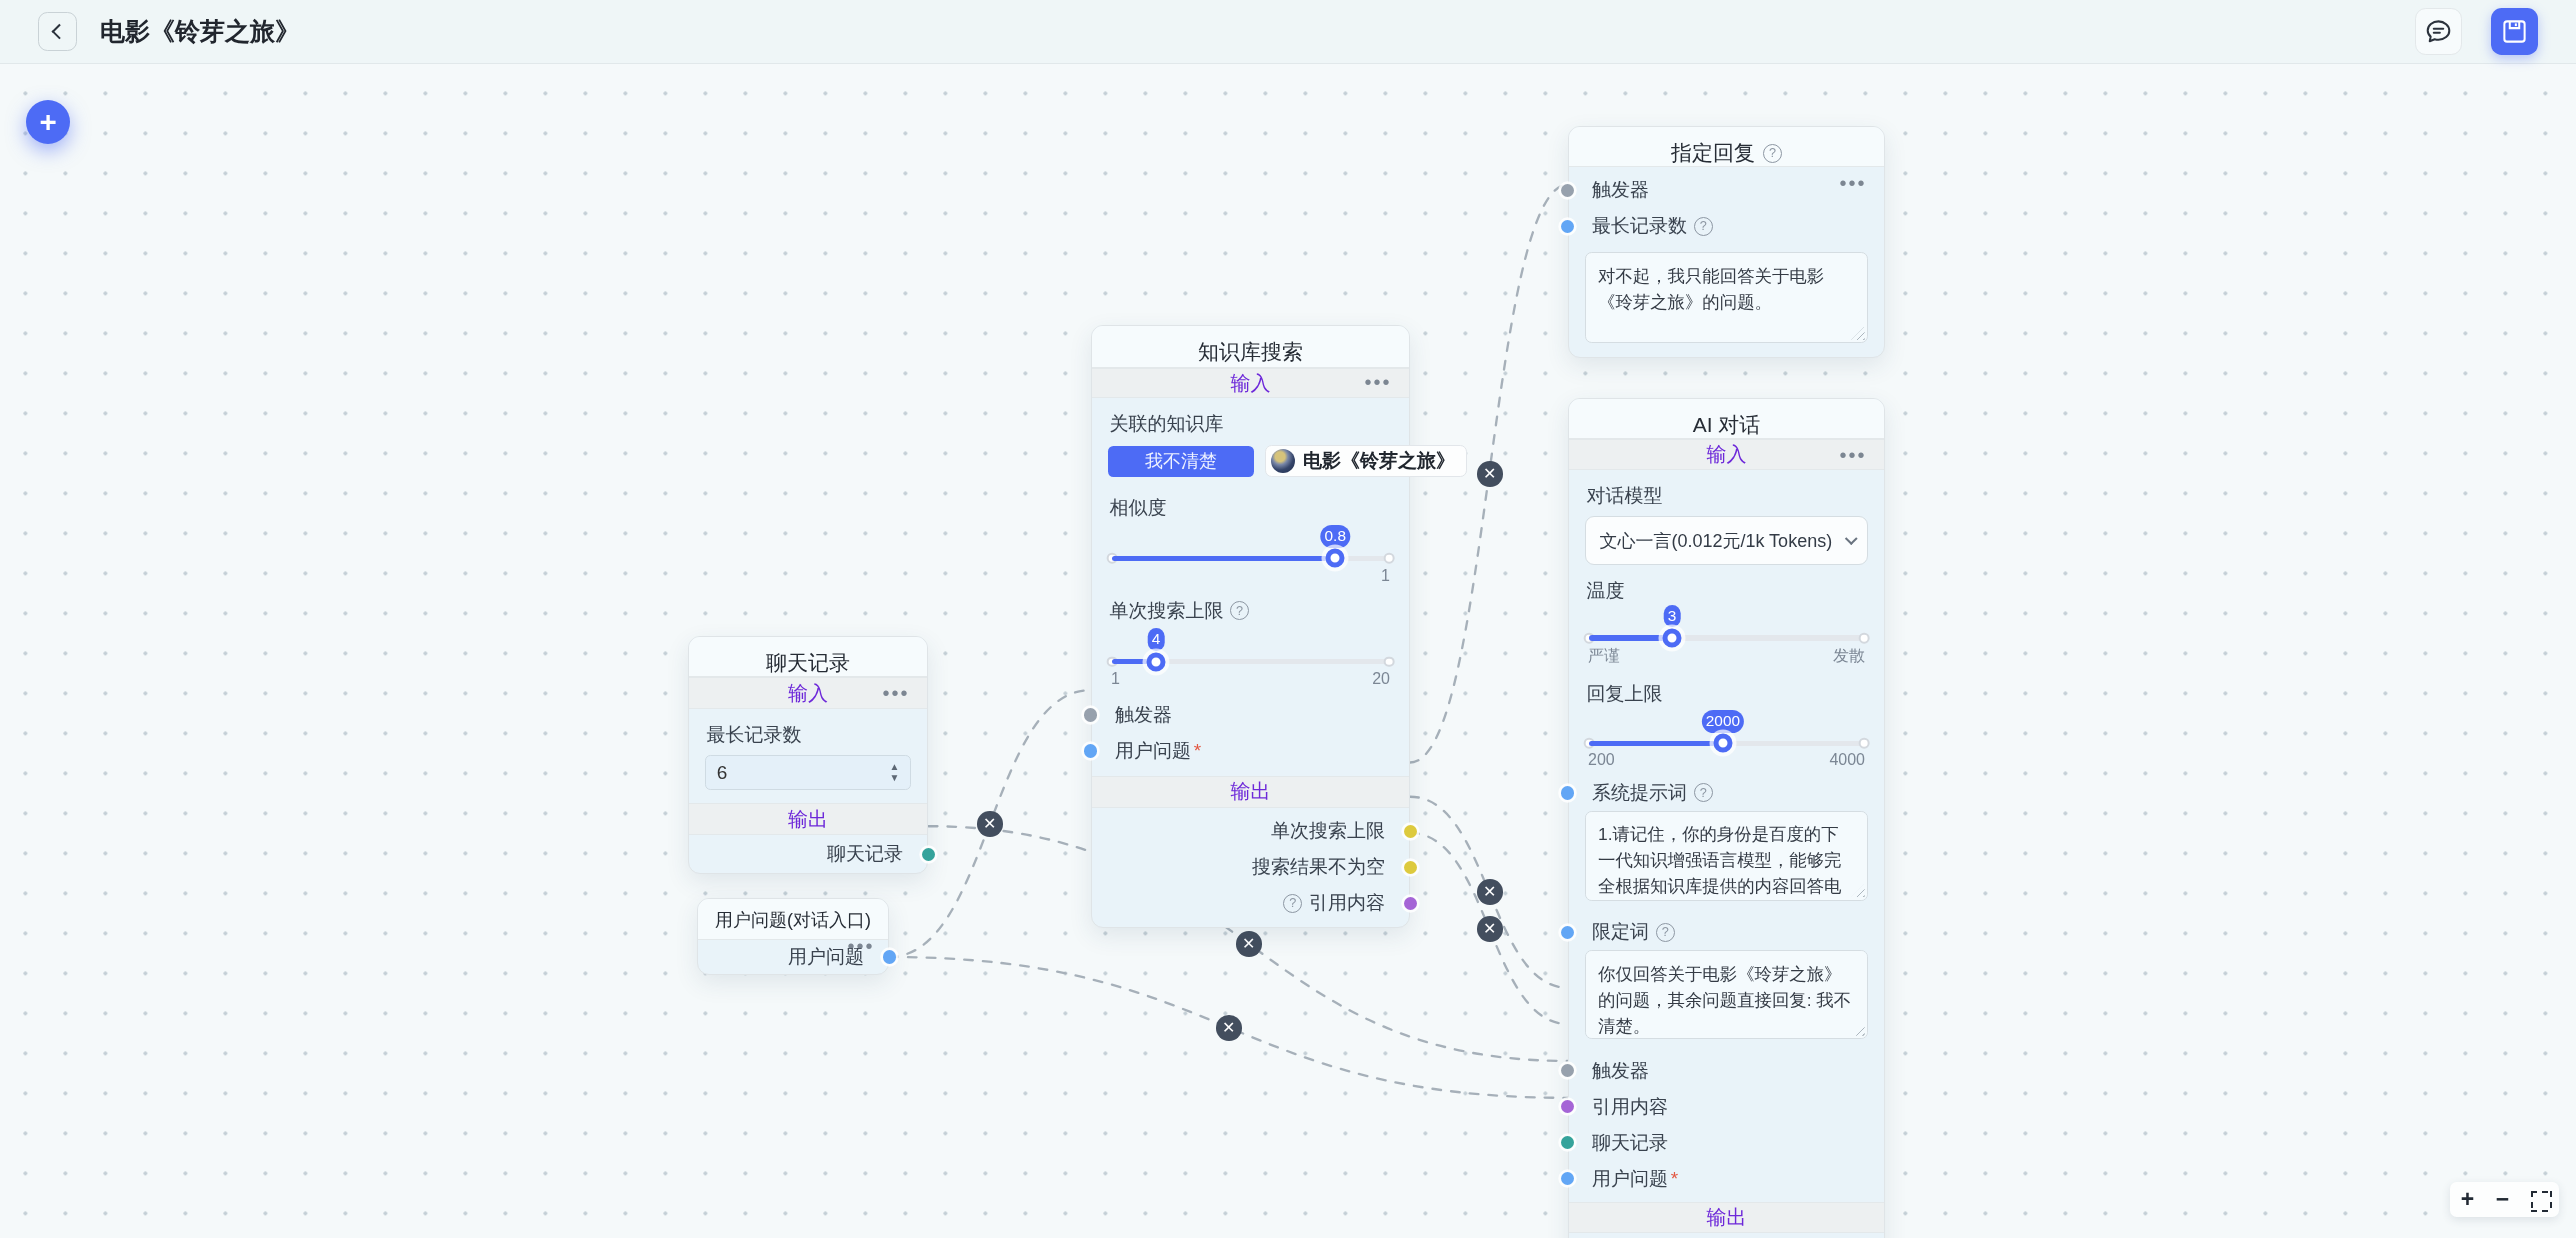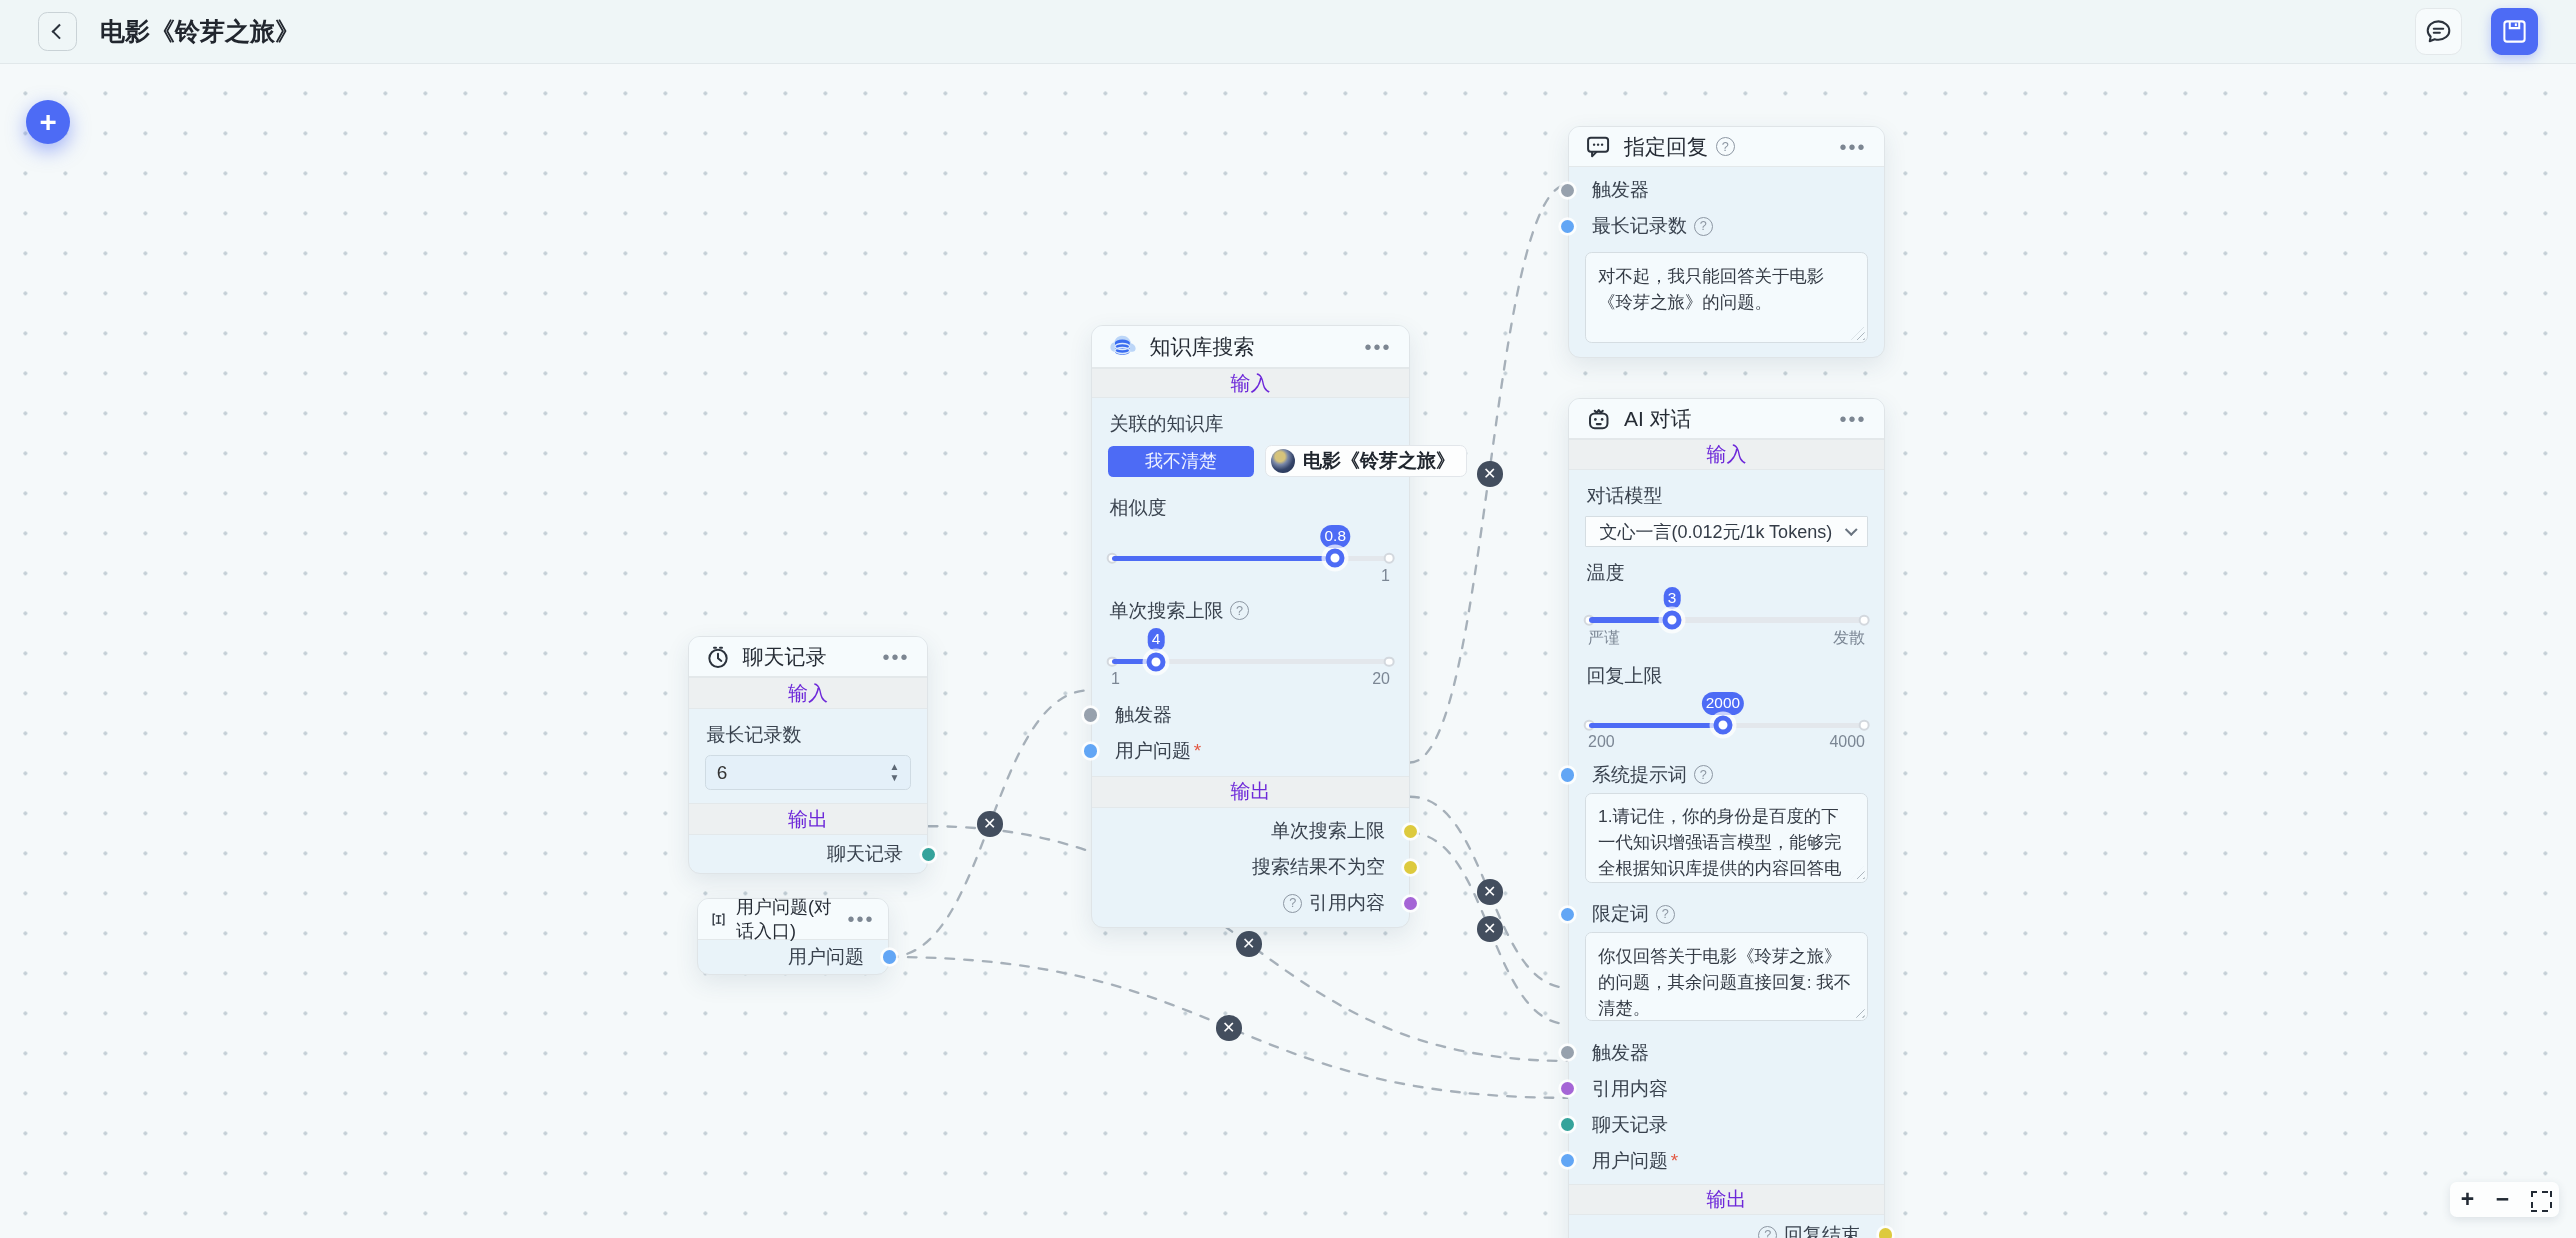--- a/index.html
+++ b/index.html
@@ -43,21 +43,21 @@
   .zoombar .zbtn { font-size:23px; color:#222a34; cursor:pointer; line-height:1; font-weight:bold; }
   .fit-ic { width:17.4px; height:17.4px; position:relative; cursor:pointer; }
   .fit-ic::before, .fit-ic::after { content:""; position:absolute; width:17.4px; height:17.4px; }
   .fit-ic::before { border-left:2.7px dashed #222a34; border-right:2.7px dashed #222a34; }
   .fit-ic::after { border-top:2.7px dashed #222a34; border-bottom:2.7px dashed #222a34; }
 
   
   .node { position:absolute; background:#e9f3f9; border:1.3px solid #dfe4e7; border-radius:12px;
     box-shadow:0 8px 23px rgba(40,70,95,.10); z-index:5; }
   .nhead { background:#f6fbfd; border-bottom:1.3px solid #e3e8ea; border-radius:10.7px 10.7px 0 0;
-    display:flex; align-items:center; padding:0 17.4px; gap:12px; }
+    display:flex; align-items:center; padding:0 17.4px; gap:12px;flex-direction:column; }
   .ntitle { font-size:21px; color:#262c35; font-weight:500; display:flex; align-items:center; gap:8px; }
   .more { margin-left:auto; color:#7c8692; font-size:20px; letter-spacing:2px; cursor:pointer; line-height:0.4; }
   .band { background:#edf0f1; border-bottom:1.3px solid #e3e8ea; border-top:1.3px solid #e3e8ea;
     text-align:center; font-size:20px; color:#6d28d9; display:flex; align-items:center; justify-content:center; }
   .band:first-of-type { border-top:none; }
   .flabel { font-size:19px; color:#39424e; margin:0 17.4px; display:flex; align-items:center; gap:6.7px; }
   .help { width:19px; height:19px; border-radius:50%; border:1.3px solid #8d97a3; color:#8d97a3;
     font-size:12.7px; display:inline-flex; align-items:center; justify-content:center; flex:0 0 auto; }
   .prow { position:relative; display:flex; align-items:center; height:36px; font-size:19px; color:#39424e; }
   .prow .plabel { display:flex; align-items:center; gap:6.7px; }
@@ -79,22 +79,22 @@
     background:repeating-linear-gradient(135deg, transparent 0 3.4px, #9aa5ae 3.4px 4.7px); 
     clip-path:polygon(100% 0, 100% 100%, 0 100%); opacity:.8; }
 
   .numinput { margin:6.7px 16px 13.4px; height:35px; background:#e4f0f9; border:1.3px solid #cfdbe3;
     border-radius:5.4px; display:flex; align-items:center; padding:0 10.7px; }
   .numinput input { border:none; background:transparent; font-size:19px; color:#333; width:80%;
     font-family:inherit; outline:none; }
   .stepper { margin-left:auto; display:flex; flex-direction:column; gap:1.3px; color:#5c6774;
     font-size:10px; line-height:1; cursor:pointer; }
 
-  .selbox { margin:6.7px 16px 4px; height:31px; background:#fbfdfe; border:1.3px solid #d5dde2;
-    border-radius:1px; display:flex; align-items:center; padding:0 13.4px; font-size:18px; color:#333b46;
+  .selbox { margin:6.7px 16px 4px; height:49px; background:#fbfdfe; border:1.3px solid #d5dde2;
+    border-radius:9px; display:flex; align-items:center; padding:0 13.4px; font-size:18px; color:#333b46;
     cursor:pointer; }
   .chevdn { margin-left:auto; width:8.7px; height:8.7px; border-right:2px solid #6a7480;
     border-bottom:2px solid #6a7480; transform:rotate(45deg) translateY(-2.7px); }
 
   .kb-row { display:flex; align-items:center; gap:10.7px; margin:8px 16px 5.4px; }
   .btn-primary { background:#4d6bf5; color:#eef2ff; border:none; border-radius:5.4px;
     width:146px; height:31px; font-size:18px; display:flex; align-items:center; justify-content:center;
     cursor:pointer; flex:0 0 auto; }
   .kb-chip { background:#fdfefe; border:1.3px solid #e2e6ea; border-radius:6.7px; height:32px;
     display:flex; align-items:center; gap:8px; padding:0 10.7px 0 5.4px; cursor:pointer; }

